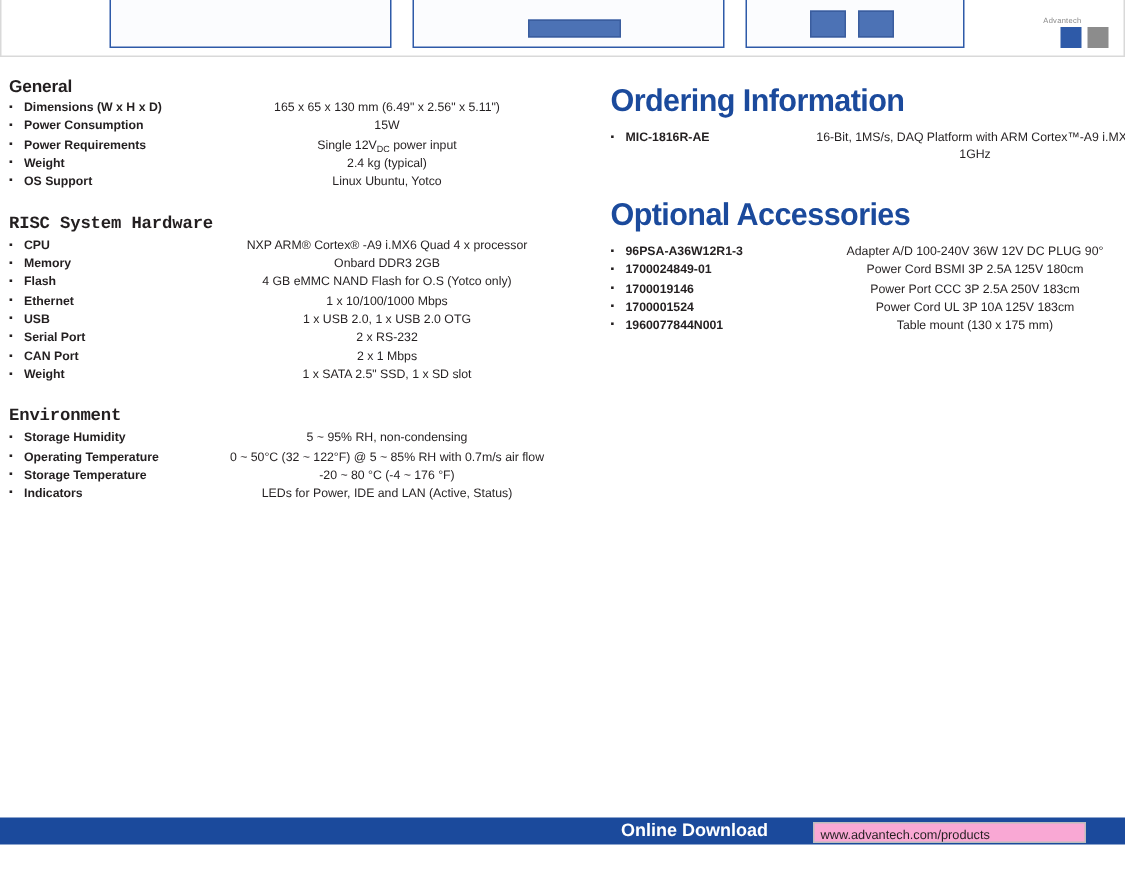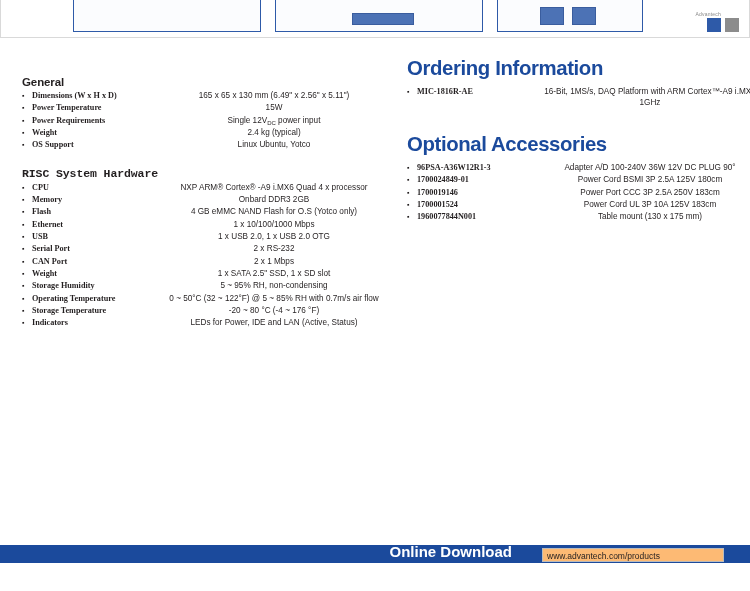--- a/index.html
+++ b/index.html
@@ -86,23 +86,22 @@
   .content {
     position: absolute;
     left: 0;
     top: 48px;
     width: 750px;
     height: 490px;
   }
   .col-left {
     position: absolute;
     left: 6px;
-    top: 28px;
+    top: 4px;
     width: 372px;
-    margin-left: 16px;
   }
   .col-right {
     position: absolute;
     left: 407px;
     top: 8px;
     width: 356px;
   }
 
   
   .sec-title {
@@ -142,21 +141,20 @@
     width: 10px;
     color: #231f20;
     font-size: 7px;
     padding-top: 2px;
   }
   td.label {
     font-weight: bold;
     font-size: 8.2px;
     white-space: nowrap;
     padding-right: 6px;
-    font-family: Liberation Serif, serif;
   }
   td.value {
     font-size: 8.2px;
     font-weight: normal;
     text-align: center;
   }
   
   .col-left td.label { width: 122px; }
   
   .col-right td.label { width: 120px; }
@@ -170,31 +168,31 @@
     left: 0;
     bottom: 28px;
     width: 750px;
     height: 18px;
     background: #1b4a9c;
   }
   .online-dl {
     position: absolute;
     right: 238px;
     bottom: 31px;
-    font-size: 15px;
+    font-size: 12px;
     font-weight: bold;
     color: #ffffff;
   }
   .url-box {
     position: absolute;
     right: 26px;
     bottom: 29px;
     width: 182px;
     height: 14px;
-    background: #fdba74;
+    background: #f9a8d4;
     border: 1px solid #bcbcbc;
     font-size: 8.5px;
     color: #231f20;
     line-height: 14px;
     padding-left: 4px;
     box-sizing: border-box;
   }
 </style>
 </head>
 <body>
@@ -226,21 +224,21 @@
     <h2 class="sec-title">General</h2>
     <table class="spec">
       <tbody>
           <tr>
         <td class="bullet">▪</td>
         <td class="label">Dimensions (W x H x D)</td>
         <td class="value">165 x 65 x 130 mm (6.49" x 2.56" x 5.11")</td>
       </tr>
       <tr>
         <td class="bullet">▪</td>
-        <td class="label">Power Temperature</td>
+        <td class="label">Power Consumption</td>
         <td class="value">15W</td>
       </tr>
       <tr>
         <td class="bullet">▪</td>
         <td class="label">Power Requirements</td>
         <td class="value">Single 12V<sub class="sub">DC</sub> power input</td>
       </tr>
       <tr>
         <td class="bullet">▪</td>
         <td class="label">Weight</td>
@@ -293,20 +291,21 @@
         <td class="value">2 x 1 Mbps</td>
       </tr>
       <tr>
         <td class="bullet">▪</td>
         <td class="label">Weight</td>
         <td class="value">1 x SATA 2.5" SSD, 1 x SD slot</td>
       </tr>
     </tbody>
       </table>
 
+    <h2 class="sec-title spaced">Environment</h2>
     <table class="spec">
       <tbody>
           <tr>
         <td class="bullet">▪</td>
         <td class="label">Storage Humidity</td>
         <td class="value">5 ~ 95% RH, non-condensing</td>
       </tr>
       <tr>
         <td class="bullet">▪</td>
         <td class="label">Operating Temperature</td>

